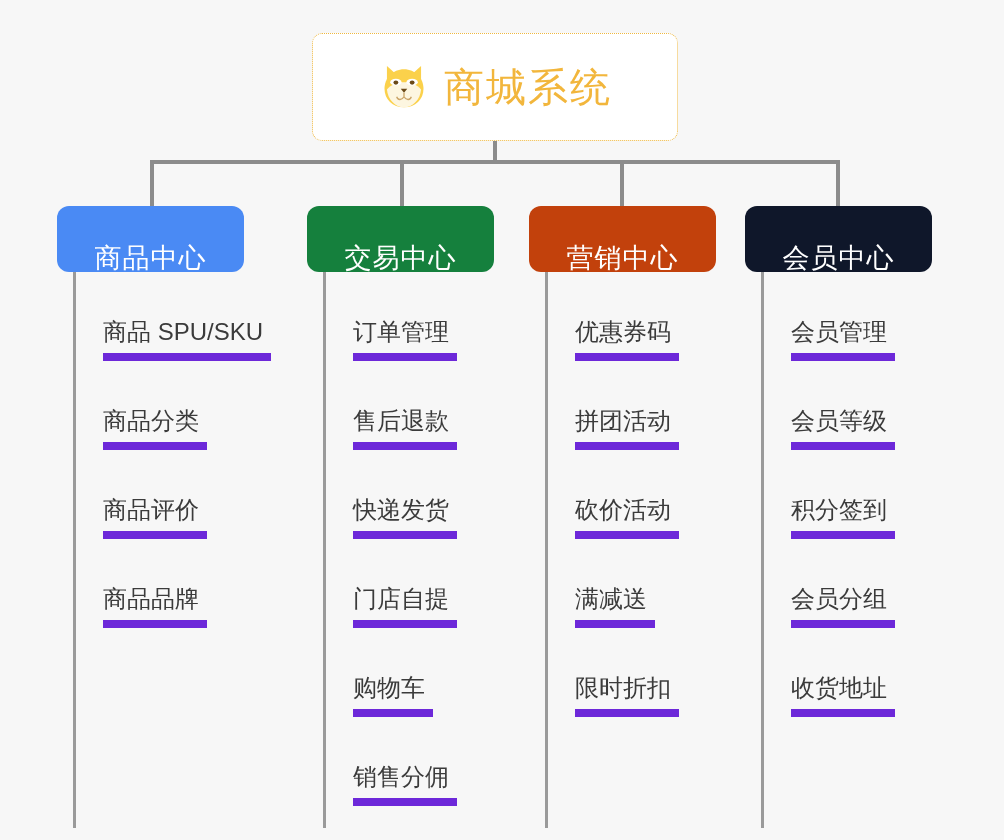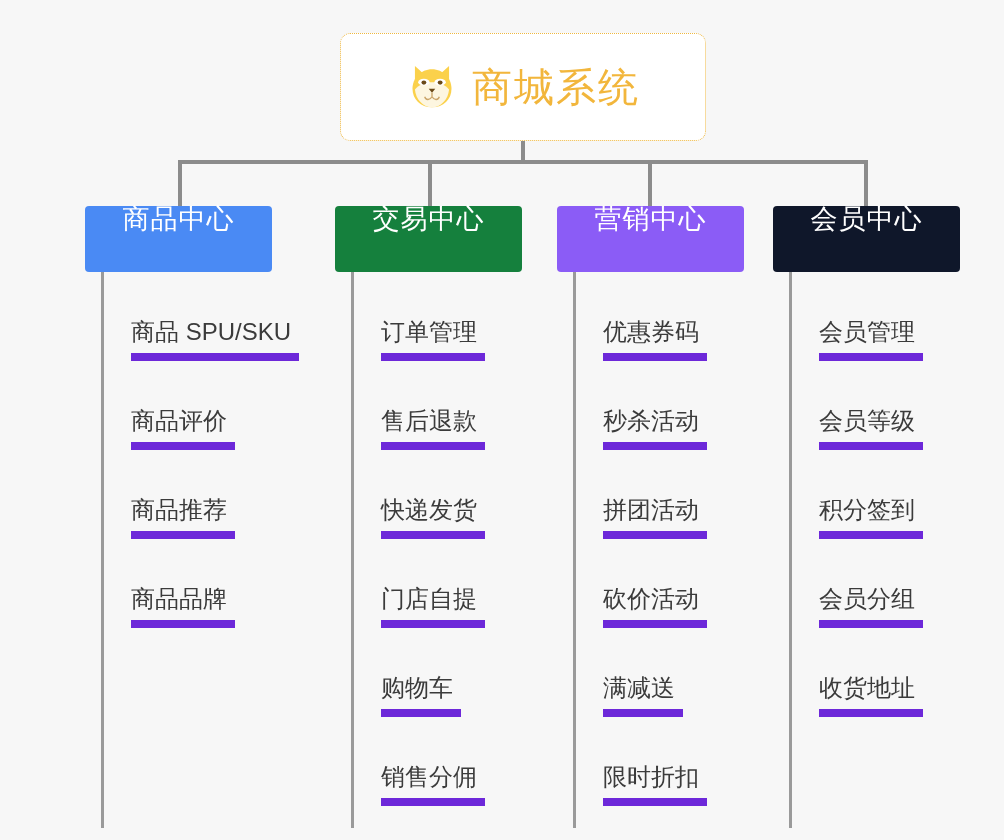--- a/index.html
+++ b/index.html
@@ -12,21 +12,20 @@
     background: #f7f7f7;
     font-family: "Liberation Sans", "DejaVu Sans", sans-serif;
     overflow: hidden;
     position: relative;
   }
 
   #mindmap {
     position: relative;
     width: 966px;
     height: 840px;
-    margin-left: 28px;
   }
 
   
   .root-node {
     position: absolute;
     left: 312px;
     top: 33px;
     width: 366px;
     height: 108px;
     background: #ffffff;
@@ -77,23 +76,23 @@
     background: #8c8c8c;
   }
 
   
   .branch {
     position: absolute;
     top: 206px;
   }
   .branch-header {
     height: 66px;
-    border-radius: 4px;
+    border-radius: 12px;
     display: flex;
-    align-items: flex-start;
+    align-items: flex-end;
     justify-content: center;
     box-sizing: border-box;
   }
   .branch-header-label {
     font-size: 27px;
     color: #ffffff;
     letter-spacing: 1px;
     line-height: 1;
     white-space: nowrap;
   }
@@ -131,21 +130,21 @@
   }
 
   
   .branch-1 { left: 57px;  width: 250px; }
   .branch-2 { left: 307px; width: 222px; }
   .branch-3 { left: 529px; width: 222px; }
   .branch-4 { left: 745px; width: 222px; }
 
   .branch-1 .branch-header { width: 187px; background: #4a8af4; }
   .branch-2 .branch-header { width: 187px; background: #15803d; }
-  .branch-3 .branch-header { width: 187px; background: #8b5cf6; font-family: Liberation Serif, serif; }
+  .branch-3 .branch-header { width: 187px; background: #c2410c; font-family: Liberation Serif, serif; }
   .branch-4 .branch-header { width: 187px; background: #0f172a; }
 
   .branch-1 .branch-trunk { left: 16px; height: 556px; }
   .branch-2 .branch-trunk { left: 16px; height: 556px; }
   .branch-3 .branch-trunk { left: 16px; height: 556px; }
   .branch-4 .branch-trunk { left: 16px; height: 556px; }
 </style>
 </head>
 <body>
 
@@ -179,26 +178,26 @@
   <div class="branch branch-1">
     <div class="branch-header">
       <span class="branch-header-label">商品中心</span>
     </div>
     <div class="branch-trunk"></div>
     <div class="leaf-list">
       <div class="leaf-item">
           <span class="leaf-label">商品 SPU/SKU</span>
         </div>
       <div class="leaf-item">
+          <span class="leaf-label">商品分类</span>
+        </div>
+      <div class="leaf-item">
           <span class="leaf-label">商品评价</span>
         </div>
       <div class="leaf-item">
-          <span class="leaf-label">商品推荐</span>
-        </div>
-      <div class="leaf-item">
           <span class="leaf-label">商品品牌</span>
         </div>
     </div>
   </div>
 
   <div class="branch branch-2">
     <div class="branch-header">
       <span class="branch-header-label">交易中心</span>
     </div>
     <div class="branch-trunk"></div>
@@ -227,23 +226,20 @@
   <div class="branch branch-3">
     <div class="branch-header">
       <span class="branch-header-label">营销中心</span>
     </div>
     <div class="branch-trunk"></div>
     <div class="leaf-list">
       <div class="leaf-item">
           <span class="leaf-label">优惠券码</span>
         </div>
       <div class="leaf-item">
-          <span class="leaf-label">秒杀活动</span>
-        </div>
-      <div class="leaf-item">
           <span class="leaf-label">拼团活动</span>
         </div>
       <div class="leaf-item">
           <span class="leaf-label">砍价活动</span>
         </div>
       <div class="leaf-item">
           <span class="leaf-label">满减送</span>
         </div>
       <div class="leaf-item">
           <span class="leaf-label">限时折扣</span>

